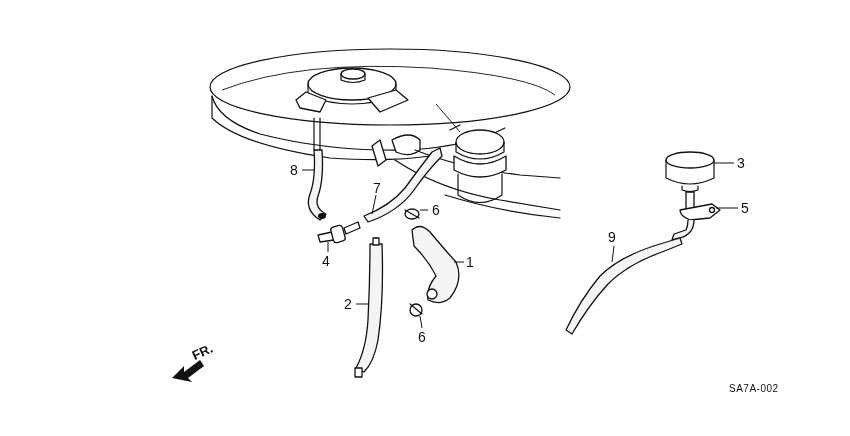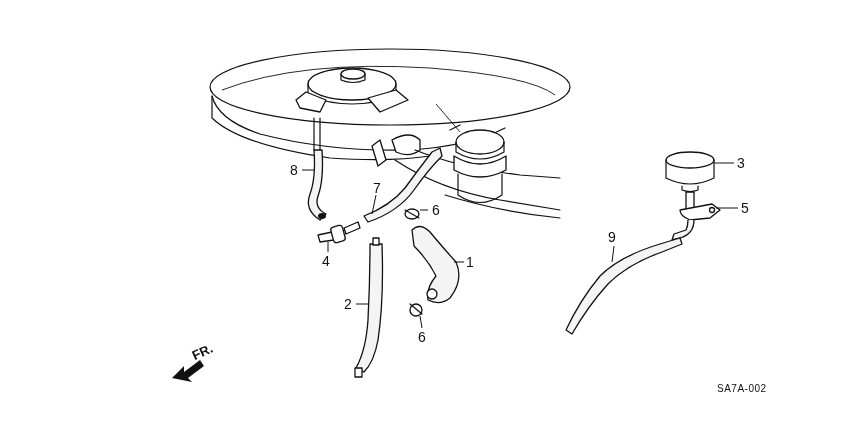--- a/index.html
+++ b/index.html
@@ -4,21 +4,21 @@
 <style>
   html, body { margin: 0; padding: 0; background: #ffffff; }
   body { width: 850px; height: 436px; overflow: hidden; position: relative; font-family: "Liberation Sans", sans-serif; }
   #diagram { position: absolute; left: 0; top: 0; width: 850px; height: 436px; }
   .ln { fill: none; stroke: #111; stroke-width: 1.2; stroke-linecap: round; stroke-linejoin: round; }
   .thin { fill: none; stroke: #111; stroke-width: 0.9; }
   .part { fill: #fff; stroke: #111; stroke-width: 1.3; stroke-linejoin: round; }
   .hose { fill: #f4f4f4; stroke: #111; stroke-width: 1.3; stroke-linejoin: round; }
   .leader { stroke: #111; stroke-width: 1; fill: none; }
   .callout { position: absolute; font-size: 14px; color: #111; line-height: 14px; font-family: "Liberation Sans", sans-serif; }
-  .code { position: absolute; font-size: 10px; color: #111; letter-spacing: 0.5px; font-family: "Liberation Sans", sans-serif; }
+  .code { position: absolute; font-size: 10px; color: #111; letter-spacing: 0.5px; font-family: "Liberation Sans", sans-serif; margin-left: 12px; }
   .fr-label { position: absolute; font-size: 13px; font-weight: bold; color: #111; transform: rotate(-25deg); transform-origin: left bottom; font-family: "Liberation Sans", sans-serif; }
 </style>
 </head>
 <body>
 
 <svg id="diagram" viewBox="0 0 850 436" xmlns="http://www.w3.org/2000/svg">
   <defs>
     <pattern id="dots" width="4" height="4" patternUnits="userSpaceOnUse">
       <rect width="4" height="4" fill="#ffffff"></rect>
       <circle cx="1" cy="1" r="0.45" fill="#555"></circle>

